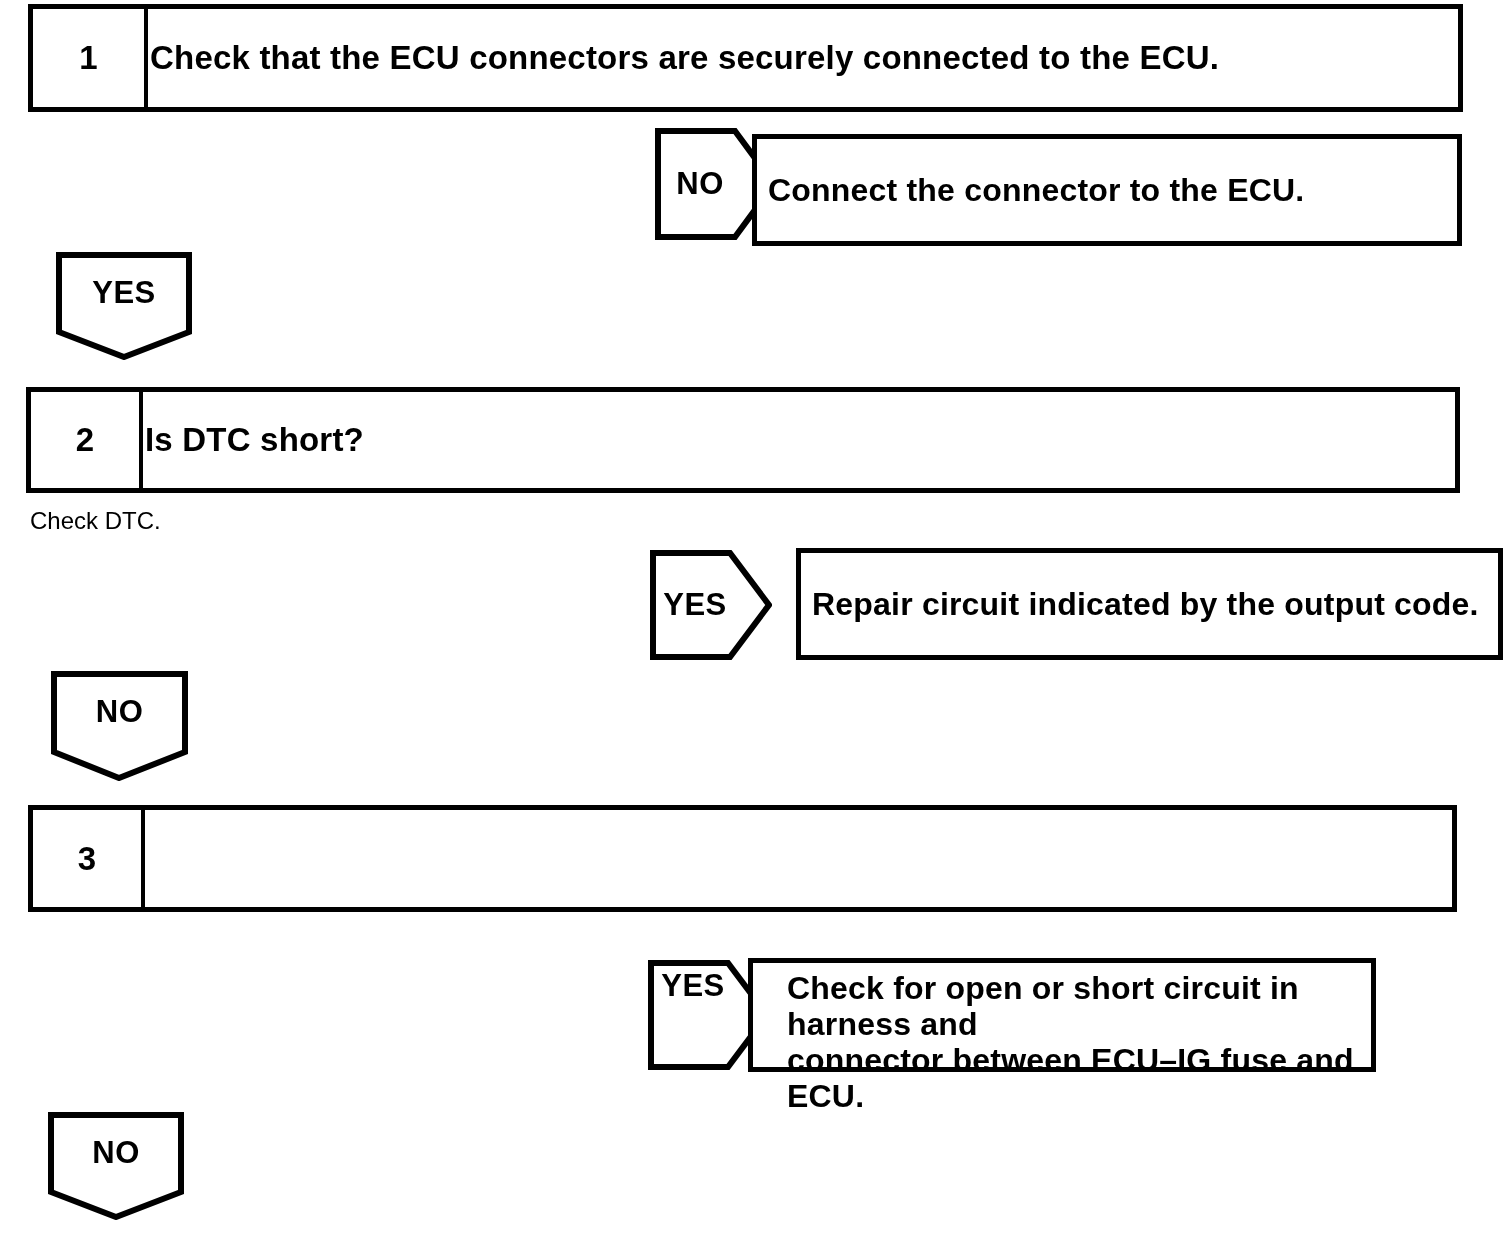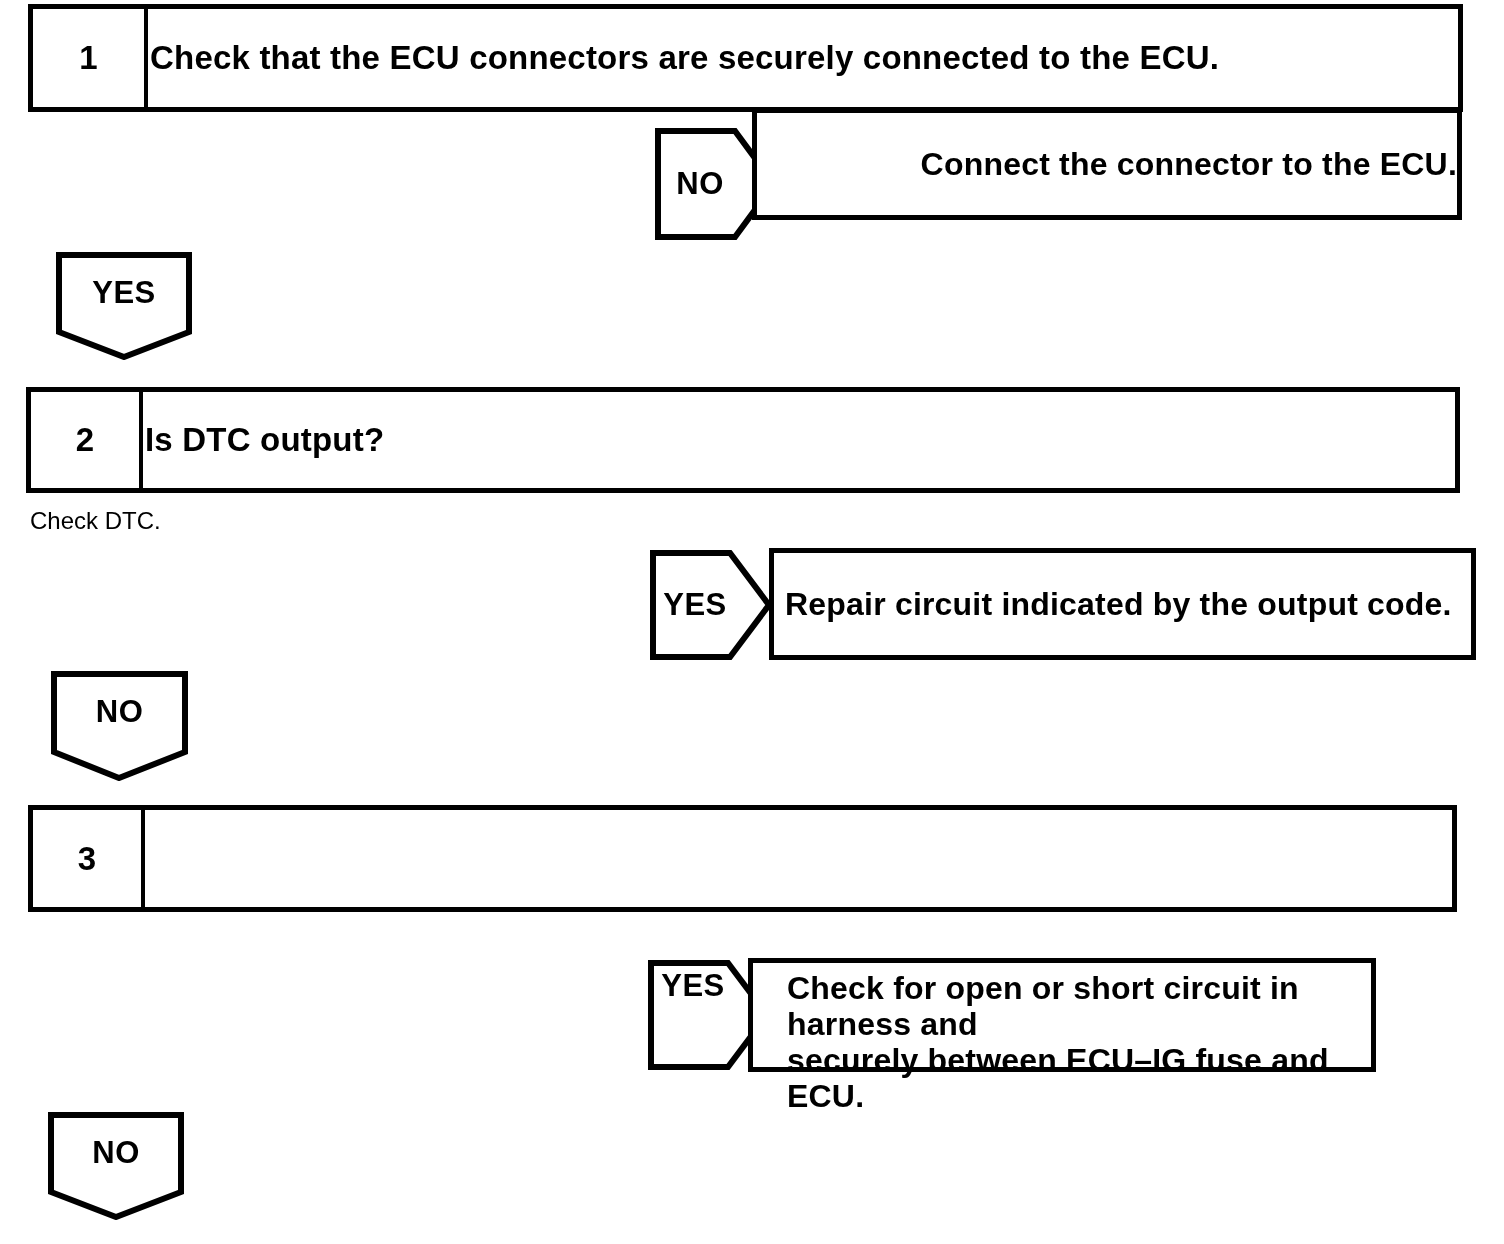--- a/index.html
+++ b/index.html
@@ -101,46 +101,46 @@
     <div class="qtext">Check that the ECU connectors are securely connected to the ECU.</div>
   </div>
 
   <div class="pent" style="left:627px; top:128px; width:122px; height:112px;">
     <svg width="122" height="112" viewBox="0 0 122 112">
       <polygon points="3,3 80,3 119,56 80,109 3,109" fill="#ffffff" stroke="#000000" stroke-width="6"></polygon>
     </svg>
     <div class="lbl rlbl">NO</div>
   </div>
 
-  <div class="abox center" style="left:752px; top:108px; width:710px; height:112px;justify-content:flex-end;">
+  <div class="abox center" style="left:752px; top:134px; width:710px; height:112px;">
     <span>Connect the connector to the ECU.</span>
   </div>
 
   <div class="pent" style="left:28px; top:252px; width:136px; height:108px;">
     <svg width="136" height="108" viewBox="0 0 136 108">
       <polygon points="3,3 133,3 133,80 68,105 3,80" fill="#ffffff" stroke="#000000" stroke-width="6"></polygon>
     </svg>
     <div class="lbl dlbl">YES</div>
   </div>
 
   <div class="qbox" style="left:26px; top:387px; width:1434px; height:106px;">
     <div class="qnum" style="width:108px;">2</div>
-    <div class="qtext">Is DTC output?</div>
+    <div class="qtext">Is DTC short?</div>
   </div>
 
   <div class="note" style="left:30px; top:507px;">Check DTC.</div>
 
   <div class="pent" style="left:622px; top:550px; width:122px; height:110px;">
     <svg width="122" height="110" viewBox="0 0 122 110">
       <polygon points="3,3 80,3 119,55 80,107 3,107" fill="#ffffff" stroke="#000000" stroke-width="6"></polygon>
     </svg>
     <div class="lbl rlbl">YES</div>
   </div>
 
-  <div class="abox center" style="left:769px; top:548px; width:707px; height:112px;">
+  <div class="abox center" style="left:796px; top:548px; width:707px; height:112px;">
     <span>Repair circuit indicated by the output code.</span>
   </div>
 
   <div class="pent" style="left:23px; top:671px; width:137px; height:110px;">
     <svg width="137" height="110" viewBox="0 0 137 110">
       <polygon points="3,3 134,3 134,81 68,107 3,81" fill="#ffffff" stroke="#000000" stroke-width="6"></polygon>
     </svg>
     <div class="lbl dlbl">NO</div>
   </div>
 
@@ -150,21 +150,21 @@
 
   <div class="pent" style="left:620px; top:960px; width:122px; height:110px;">
     <svg width="122" height="110" viewBox="0 0 122 110">
       <polygon points="3,3 80,3 119,55 80,107 3,107" fill="#ffffff" stroke="#000000" stroke-width="6"></polygon>
     </svg>
     <div class="lbl rlbl toplbl">YES</div>
   </div>
 
   <div class="abox top" style="left:748px; top:958px; width:628px; height:114px;padding-left:34px;">
     <div>Check for open or short circuit in harness and</div>
-    <div>securely between ECU–IG fuse and ECU.</div>
+    <div>connector between ECU–IG fuse and ECU.</div>
   </div>
 
   <div class="pent" style="left:20px; top:1112px; width:136px; height:108px;">
     <svg width="136" height="108" viewBox="0 0 136 108">
       <polygon points="3,3 133,3 133,80 68,105 3,80" fill="#ffffff" stroke="#000000" stroke-width="6"></polygon>
     </svg>
     <div class="lbl dlbl">NO</div>
   </div>
 
 </div>

